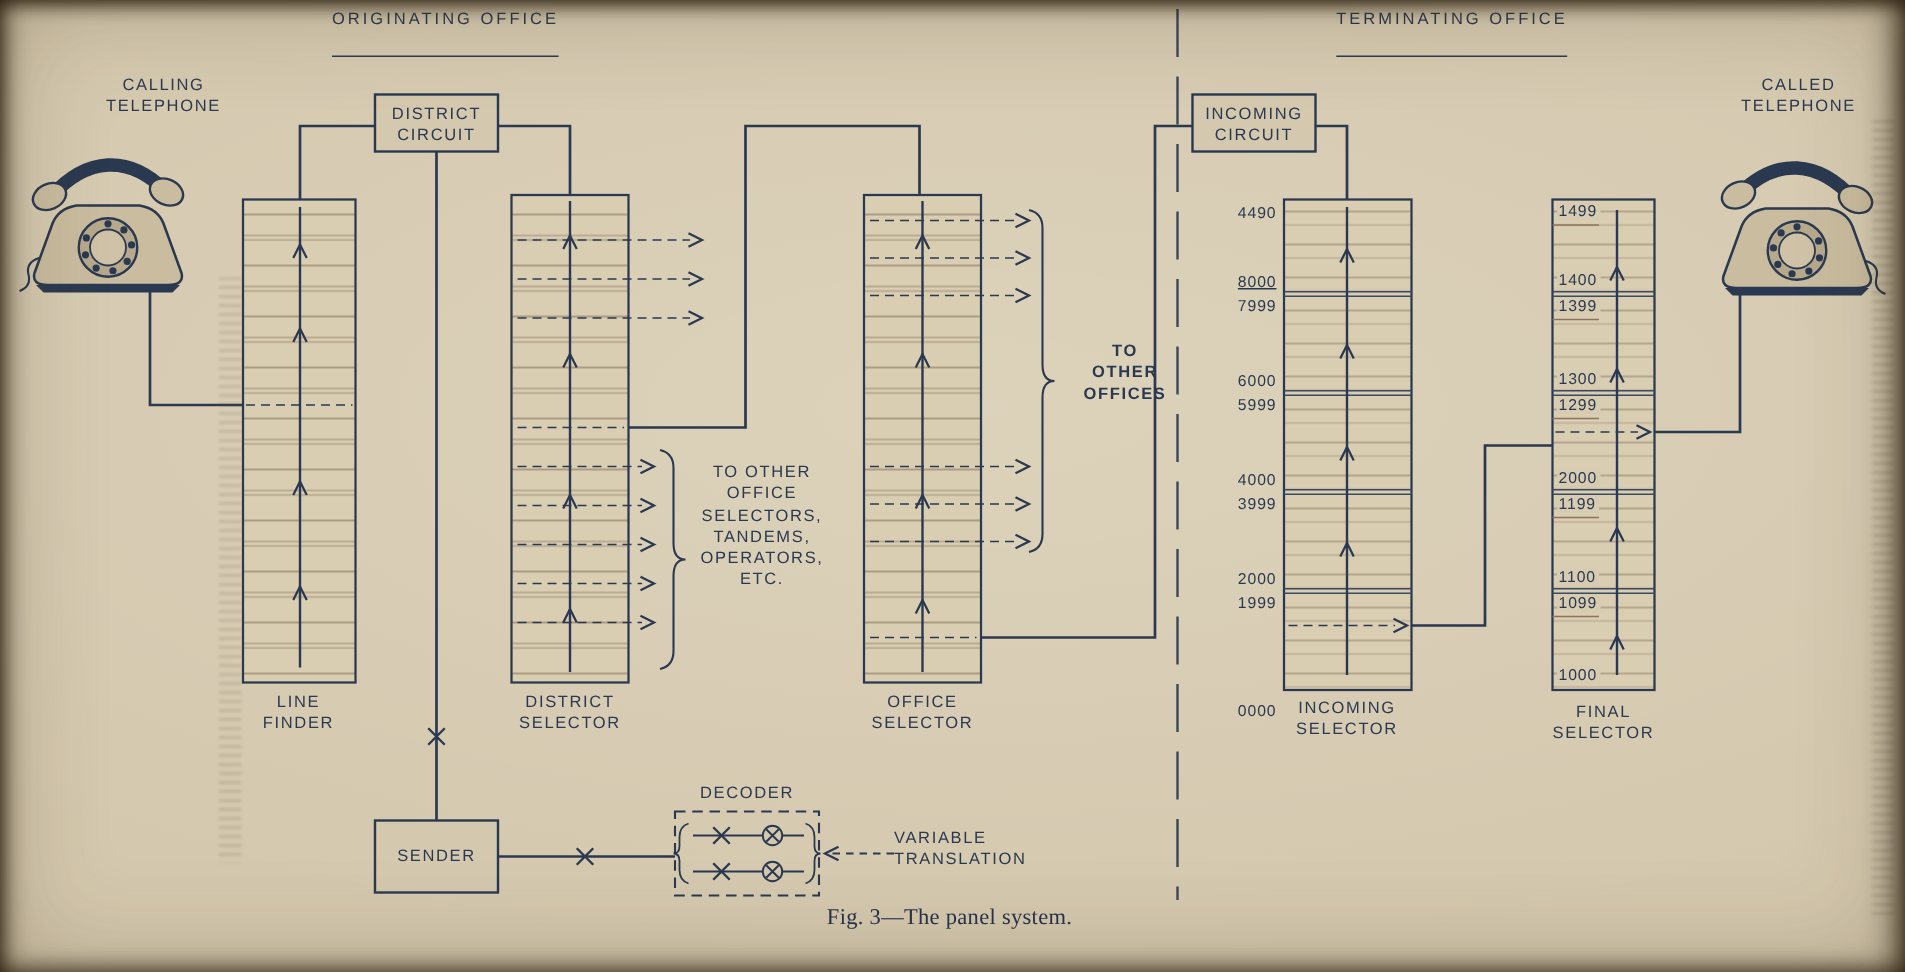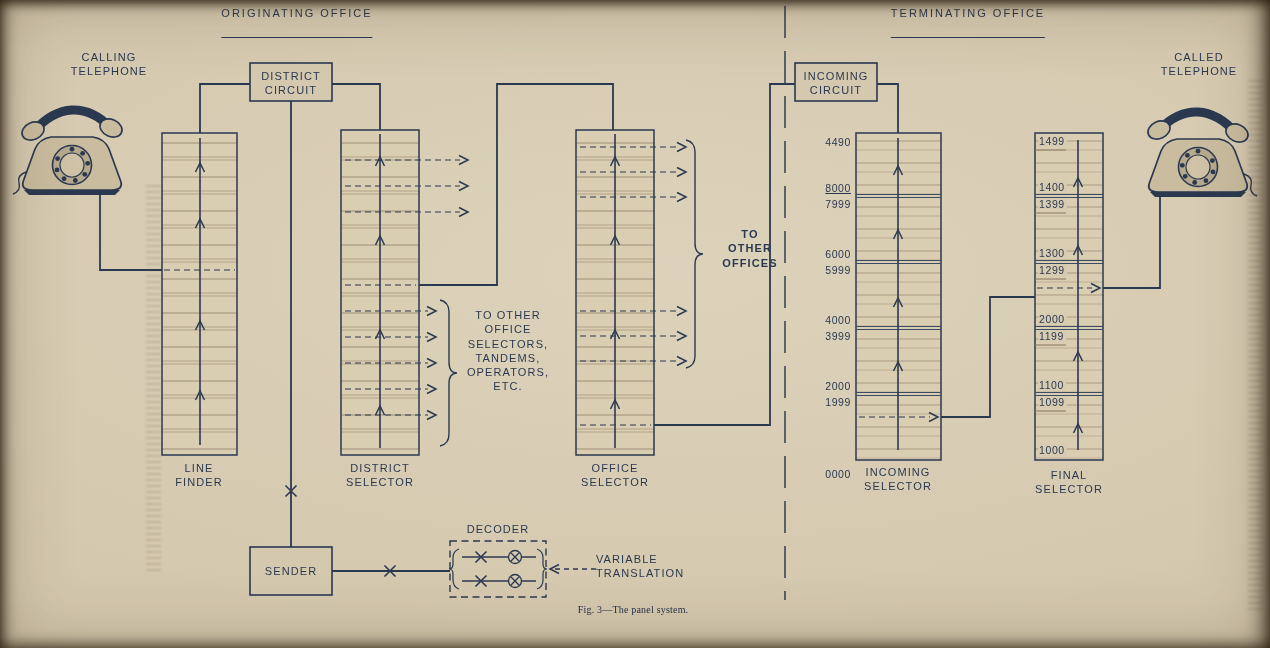--- a/index.html
+++ b/index.html
@@ -15,21 +15,21 @@
                 inset 0 9px 12px -6px rgba(35,25,12,.8),
                 inset 0 -9px 14px -6px rgba(35,25,12,.5);}
   svg.diagram{position:absolute;left:0;top:0;z-index:1;}
   .lbl{position:absolute;z-index:5;color:#2b3950;font-size:11px;letter-spacing:1.1px;
        line-height:1.3;text-align:center;white-space:pre-line;transform:translateX(-50%);}
   .lbl-left{transform:none;text-align:left;}
   .title{font-size:11px;letter-spacing:2px;padding-bottom:17px;border-bottom:1.3px solid #2b3950;}
   .num{position:absolute;z-index:5;color:#2b3950;font-size:10.5px;letter-spacing:.6px;line-height:12px;}
   .num-cell{background:#d7cbb1;padding:0 2px 0 1px;}
   .caption{position:absolute;z-index:5;color:#27324a;font-family:"Liberation Serif",serif;
-           font-size:10px;letter-spacing:.2px;transform:translateX(-50%);white-space:pre;}
+           font-size:15px;letter-spacing:.2px;transform:translateX(-50%);white-space:pre;}
   .ghost{position:absolute;z-index:2;width:15px;pointer-events:none;filter:blur(1.2px);opacity:.5;
     background:repeating-linear-gradient(to bottom, rgba(92,76,52,.35) 0 2px, rgba(92,76,52,0) 2px 6px);}
 </style>
 </head>
 <body>
 
 <div class="stage">
 
   <svg class="diagram" width="1270" height="648" viewBox="0 0 1270 648">
     <defs>

